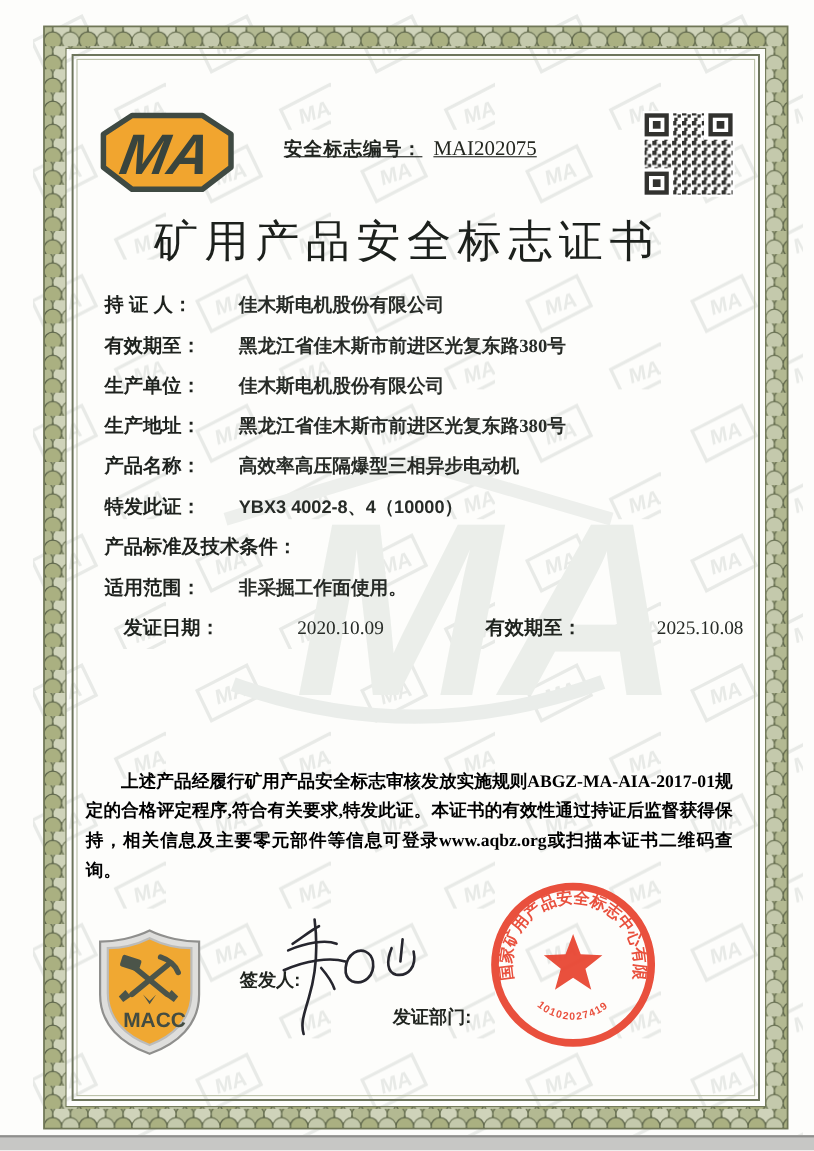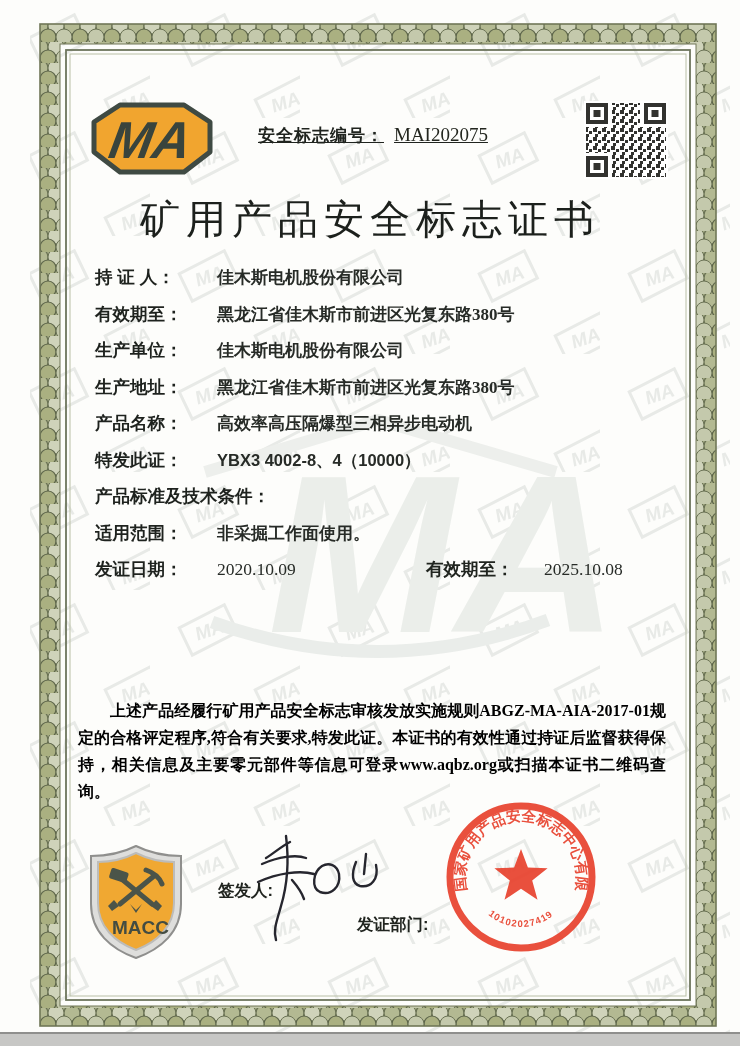--- a/index.html
+++ b/index.html
@@ -21,21 +21,21 @@
 
   
   .fields { position:absolute; left:95px; top:266px; width:572px; }
   .row { display:flex; align-items:baseline; margin-bottom:13.5px; line-height:23px; }
   .lbl { flex:0 0 122px; font-weight:bold; font-size:17.5px; color:#1e221e; white-space:nowrap; }
   .lbl.auto { flex:0 0 auto; margin-right:10px; }
   .val { font-family:"Liberation Serif", serif; font-size:17px; font-weight:600; color:#272b27; }
   .val.std { font-size:15.5px; font-weight:normal; letter-spacing:0; }
   .val.model { font-family:"Liberation Sans", sans-serif; font-size:16.5px; font-weight:600; }
   .val.date { font-family:"Liberation Serif", serif; font-weight:normal; font-size:17.5px; }
-  .row.dates { margin-top:7px; }
+  .row.dates { margin-top:7px;text-align:center; }
   .dates .val { flex:0 0 185px; }
   .dates .lbl2 { flex:0 0 118px; font-weight:bold; font-size:17.5px; white-space:nowrap;margin-left:24px; }
 
   
   .statement { position:absolute; left:78px; top:697px; width:588px;
                font-family:"Liberation Serif", serif; font-size:16px; font-weight:600;
                line-height:27px; text-align:justify; text-indent:2em; color:#000000; }
 
   
   .macc { position:absolute; left:84px; top:842px; }

